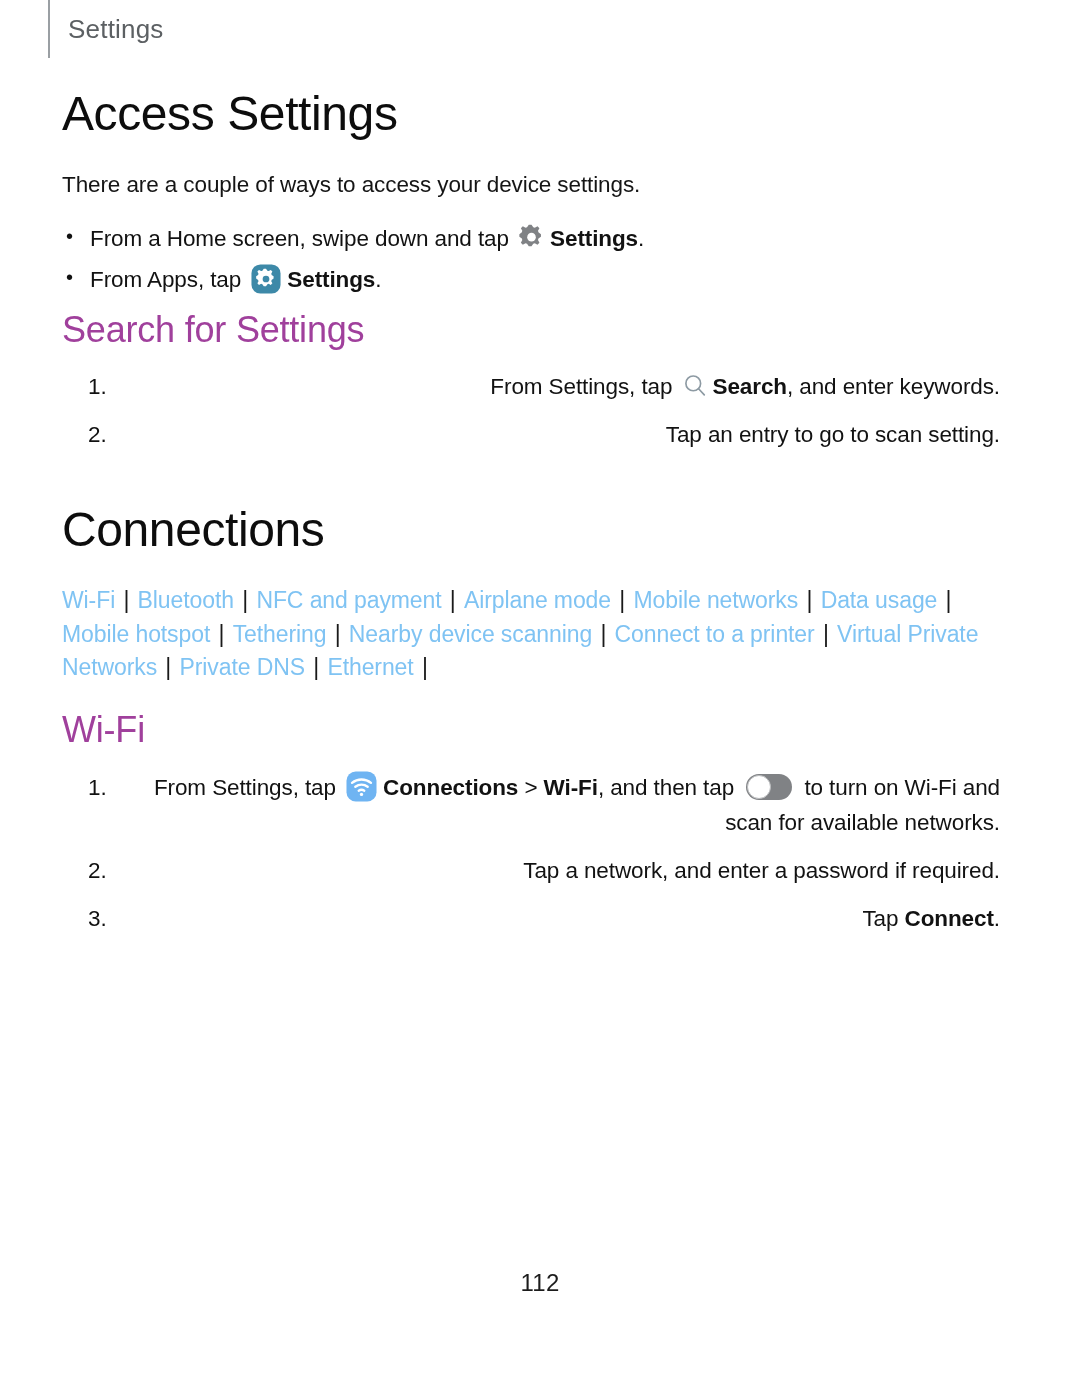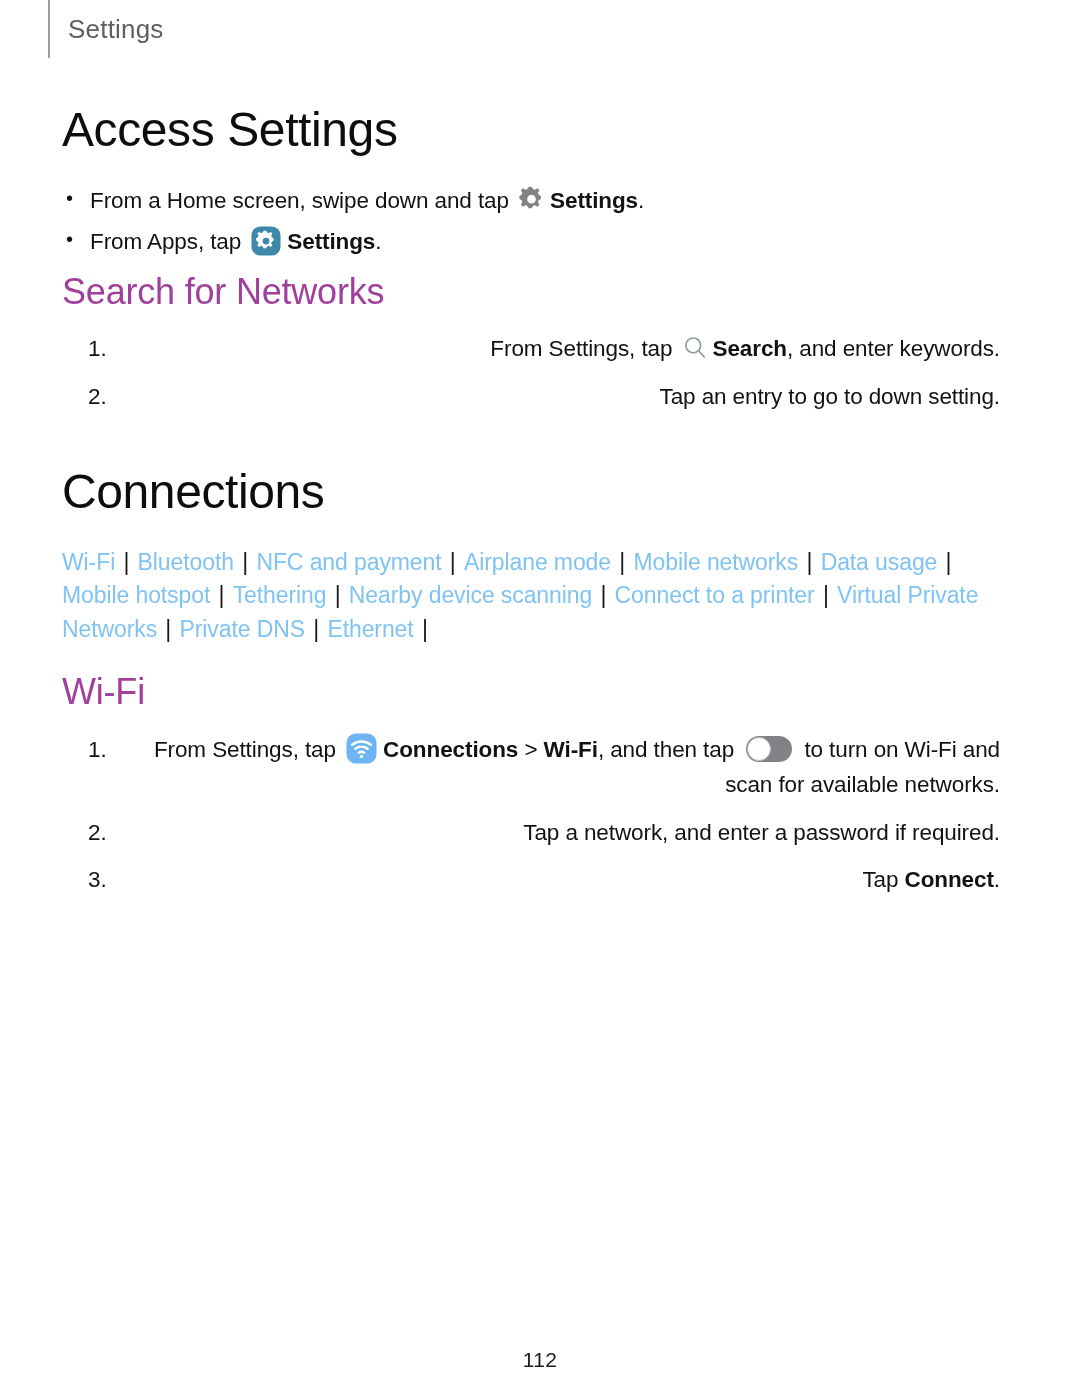--- a/index.html
+++ b/index.html
@@ -39,21 +39,21 @@
   .page {
     position: absolute;
     top: 0;
     left: 0;
     width: 1080px;
     height: 986px;
   }
   .content {
     position: absolute;
     left: 62px;
-    top: 104px;
+    top: 88px;
     width: 938px;
   }
 
   h1.title {
     font-size: 48px;
     font-weight: 400;
     letter-spacing: -0.4px;
     margin: 0 0 28px 0;
     line-height: 1.08;
     color: #0d0d0d;
@@ -176,40 +176,41 @@
     color: #1a1a1a;
     font-weight: 400;
     padding: 0 2px;
   }
 
   
   .page-number {
     position: absolute;
     left: 0;
     right: 0;
-    top: 1348px;
+    top: 1269px;
     text-align: center;
-    font-size: 21px;
+    font-size: 24px;
     color: #1c1c1c;
     letter-spacing: 0.3px;
   }
 </style>
 </head>
 <body>
 
 <div class="page">
 
   <div class="running-head">
     <span class="rh-text">Settings</span>
   </div>
 
   <div class="content">
 
     <h1 class="title">Access Settings</h1>
 
+    <p class="body">There are a couple of ways to access your device settings.</p>
 
     <ul class="bullets">
       <li>
         <span>From a Home screen, swipe down and tap</span>
         <span class="icon icon-gear-gray">
           <svg viewBox="0 0 32 32" width="27" height="27" aria-hidden="true">
             <path fill="#808285" d="M16 0.8l2.1 3.0c0.6 0.1 1.2 0.3 1.8 0.5l3.2-1.7 2.3 2.3-1.7 3.2c0.2 0.6 0.4 1.2 0.5 1.8l3.0 2.1v3.2l-3.0 2.1c-0.1 0.6-0.3 1.2-0.5 1.8l1.7 3.2-2.3 2.3-3.2-1.7c-0.6 0.2-1.2 0.4-1.8 0.5l-2.1 3.0h-3.2l-2.1-3.0c-0.6-0.1-1.2-0.3-1.8-0.5l-3.2 1.7-2.3-2.3 1.7-3.2c-0.2-0.6-0.4-1.2-0.5-1.8l-3.0-2.1v-3.2l3.0-2.1c0.1-0.6 0.3-1.2 0.5-1.8l-1.7-3.2 2.3-2.3 3.2 1.7c0.6-0.2 1.2-0.4 1.8-0.5l2.1-3.0z"></path>
             <circle cx="16" cy="15.6" r="5.1" fill="#ffffff"></circle>
           </svg>
         </span><b>Settings</b><span>.</span>
@@ -219,35 +220,35 @@
         <span class="icon icon-gear-blue">
           <svg viewBox="0 0 32 32" width="30" height="30" aria-hidden="true">
             <rect x="0.5" y="0.5" width="31" height="31" rx="9.5" fill="#3D89A8"></rect>
             <path fill="#ffffff" d="M16 5.0l1.5 2.1c0.5 0.1 0.9 0.3 1.3 0.4l2.3-1.2 1.7 1.7-1.2 2.3c0.2 0.4 0.3 0.9 0.4 1.3l2.1 1.5v2.4l-2.1 1.5c-0.1 0.5-0.3 0.9-0.4 1.3l1.2 2.3-1.7 1.7-2.3-1.2c-0.4 0.2-0.9 0.3-1.3 0.4l-1.5 2.1h-2.4l-1.5-2.1c-0.5-0.1-0.9-0.3-1.3-0.4l-2.3 1.2-1.7-1.7 1.2-2.3c-0.2-0.4-0.3-0.9-0.4-1.3l-2.1-1.5v-2.4l2.1-1.5c0.1-0.5 0.3-0.9 0.4-1.3l-1.2-2.3 1.7-1.7 2.3 1.2c0.4-0.2 0.9-0.3 1.3-0.4l1.5-2.1z"></path>
             <circle cx="16" cy="16" r="3.6" fill="#3D89A8"></circle>
           </svg>
         </span><b>Settings</b><span>.</span>
       </li>
     </ul>
 
-    <h2 class="section">Search for Networks</h2>
+    <h2 class="section">Search for Settings</h2>
 
 
     <ol class="steps">
       <li>
         <span>From Settings, tap</span>
         <span class="icon icon-search">
           <svg viewBox="0 0 32 32" width="28" height="28" aria-hidden="true">
             <circle cx="14" cy="13" r="8.4" fill="none" stroke="#8D9AA3" stroke-width="1.9"></circle>
             <line x1="20.1" y1="19.2" x2="26.6" y2="26.2" stroke="#8D9AA3" stroke-width="1.9" stroke-linecap="round"></line>
           </svg>
         </span><b>Search</b><span>, and enter keywords.</span>
       </li>
       <li>
-        <span>Tap an entry to go to down setting.</span>
+        <span>Tap an entry to go to scan setting.</span>
       </li>
     </ol>
 
     <h1 class="title" style="margin-top:52px;">Connections</h1>
 
 
     <div class="linkrow" id="connections-links"><a href="#">Wi-Fi</a><span class="sep"> | </span><a href="#">Bluetooth</a><span class="sep"> | </span><a href="#">NFC and payment</a><span class="sep"> | </span><a href="#">Airplane mode</a><span class="sep"> | </span><a href="#">Mobile networks</a><span class="sep"> | </span><a href="#">Data usage</a><span class="sep"> | </span><a href="#">Mobile hotspot</a><span class="sep"> | </span><a href="#">Tethering</a><span class="sep"> | </span><a href="#">Nearby device scanning</a><span class="sep"> | </span><a href="#">Connect to a printer</a><span class="sep"> | </span><a href="#">Virtual Private Networks</a><span class="sep"> | </span><a href="#">Private DNS</a><span class="sep"> | </span><a href="#">Ethernet</a><span class="sep"> | </span></div>
 
     <h2 class="section">Wi-Fi</h2>
 

